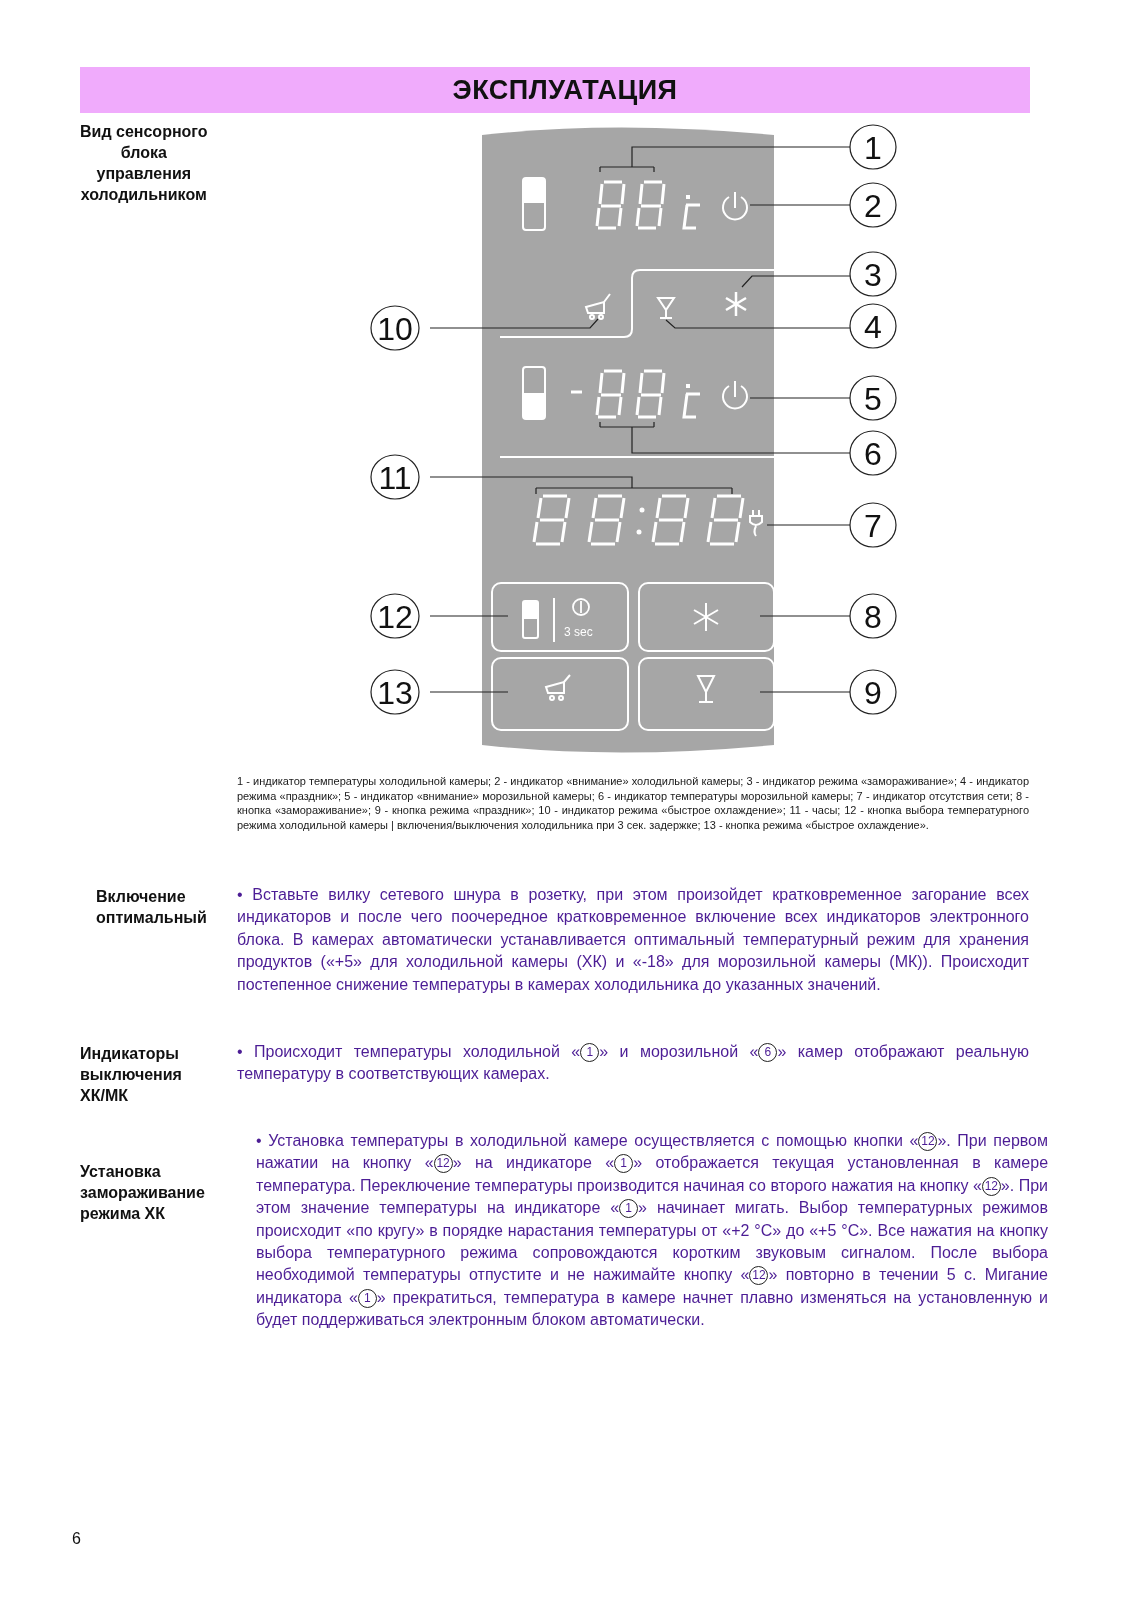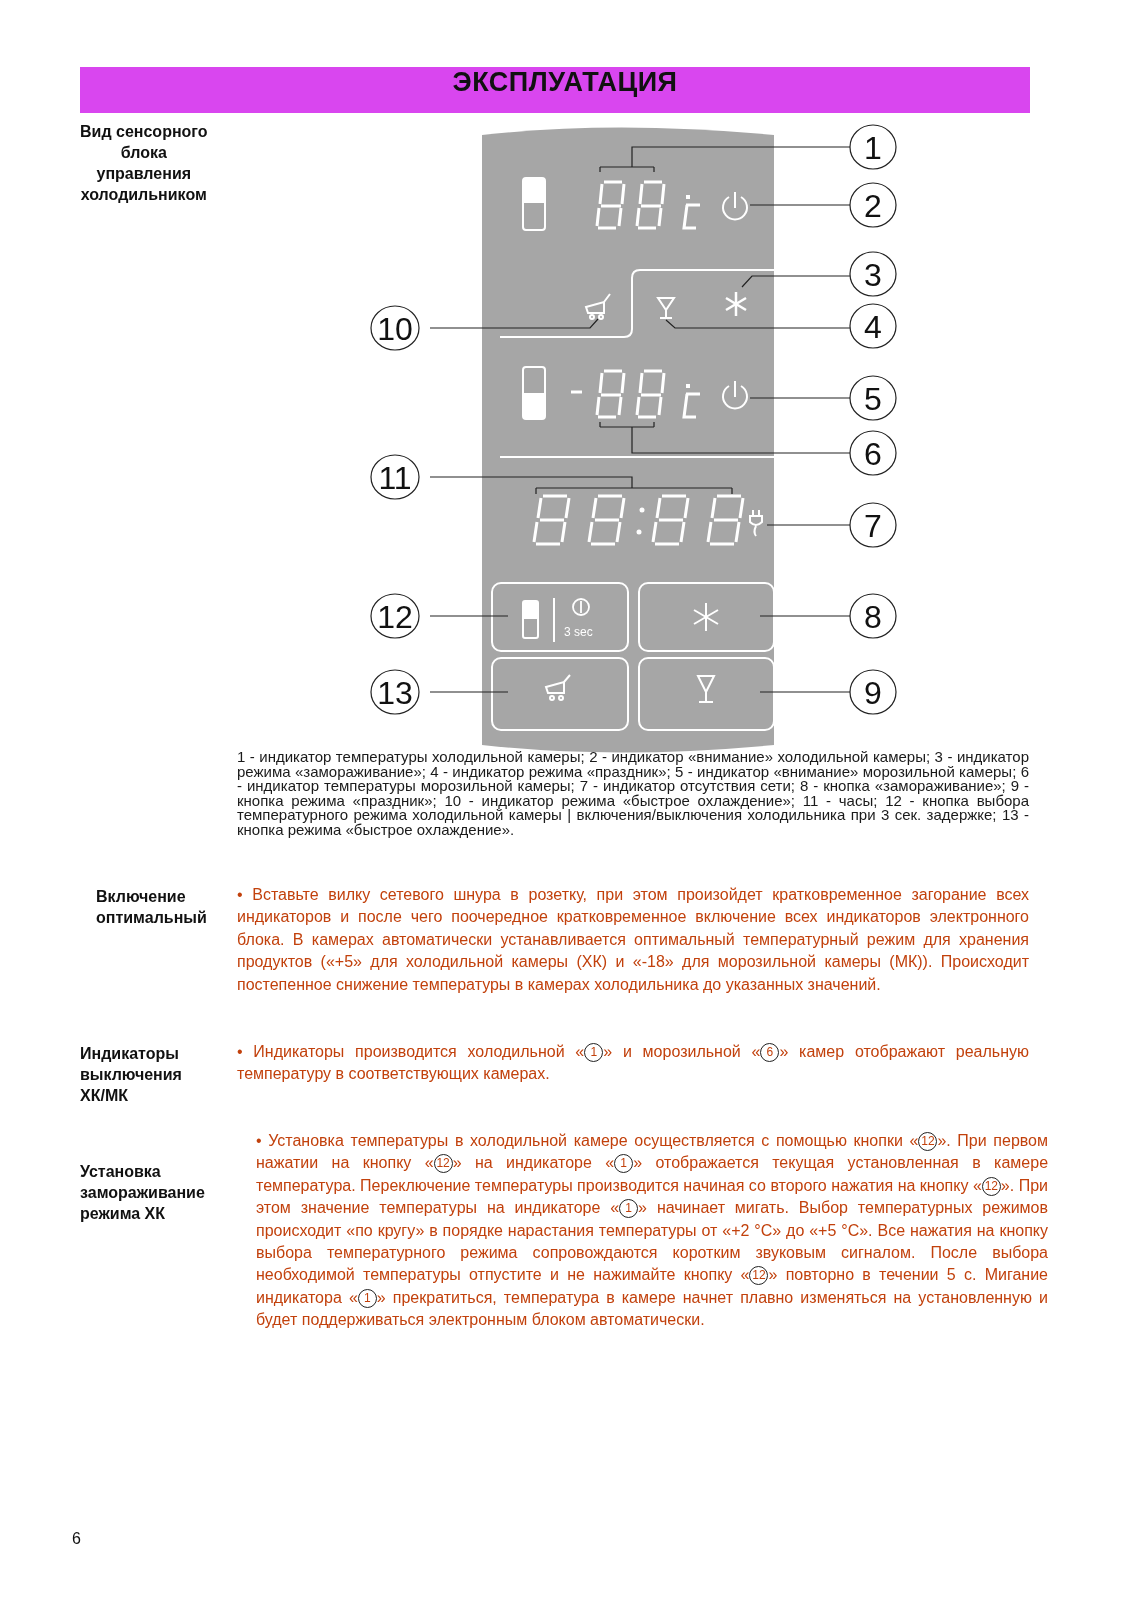--- a/index.html
+++ b/index.html
@@ -1,26 +1,26 @@
 <!DOCTYPE html>
 <html><head>
 <meta charset="utf-8">
 <style>
   html, body { margin: 0; padding: 0; background: #ffffff; }
   body { width: 1132px; height: 1600px; position: relative; overflow: hidden;
          font-family: "Liberation Sans", sans-serif; color: #111; }
   .title-bar { position: absolute; left: 80px; top: 67px; width: 950px; height: 46px;
-               background: #d946ef; display: flex; align-items: flex-start; justify-content: center; }
+               background: #f0abfc; display: flex; align-items: center; justify-content: center; }
   .title-bar span { font-size: 27px; font-weight: bold; letter-spacing: 0.5px; padding-left: 20px; }
   .side-label { position: absolute; left: 80px; font-weight: bold; font-size: 16px; line-height: 21px; }
   .diagram { position: absolute; left: 360px; top: 120px; width: 560px; height: 640px; }
-  .caption { position: absolute; left: 237px; top: 750px; width: 792px; font-size: 15px; line-height: 14.6px;
+  .caption { position: absolute; left: 237px; top: 774px; width: 792px; font-size: 11px; line-height: 14.6px;
              text-align: justify; color: #1a1a1a; }
   .para { position: absolute; left: 237px; width: 792px; font-size: 16px; line-height: 22.4px;
-          text-align: justify; color: #c2410c; }
+          text-align: justify; color: #4c1d95; }
   .para .ref { display: inline-block; width: 17px; height: 17px; border: 1px solid #222; border-radius: 50%;
                font-size: 12px; line-height: 17px; text-align: center; vertical-align: 1px; }
   .page-num { position: absolute; left: 72px; top: 1530px; font-size: 16px; }
 </style>
 </head>
 <body>
 
 <div class="title-bar">
   <span>ЭКСПЛУАТАЦИЯ</span>
 </div>
@@ -234,21 +234,21 @@
   <div>оптимальный</div>
 </div>
 <div class="para" style="top:884px;">• Вставьте вилку сетевого шнура в розетку, при этом произойдет кратковременное загорание всех индикаторов и после чего поочередное кратковременное включение всех индикаторов электронного блока. В камерах автоматически устанавливается оптимальный температурный режим для хранения продуктов («+5» для холодильной камеры (ХК) и «-18» для морозильной камеры (МК)). Происходит постепенное снижение температуры в камерах холодильника до указанных значений.</div>
 
 <div class="side-label" style="top:1043px;">
   <div>Индикаторы</div>
   <div>выключения</div>
   <div>ХК/МК</div>
 </div>
 <div class="para" style="top:1041px;">
-  <span>• Индикаторы производится холодильной «</span><span class="ref">1</span><span>» и морозильной «</span><span class="ref">6</span><span>» камер отображают реальную температуру в соответствующих камерах.</span>
+  <span>• Происходит температуры холодильной «</span><span class="ref">1</span><span>» и морозильной «</span><span class="ref">6</span><span>» камер отображают реальную температуру в соответствующих камерах.</span>
 </div>
 
 <div class="side-label" style="top:1133px;margin-top:28px;">
   <div>Установка</div>
   <div>замораживание</div>
   <div>режима ХК</div>
 </div>
 <div class="para" style="top:1130px;margin-left:19px;">
   <span>• Установка температуры в холодильной камере осуществляется с помощью кнопки «</span><span class="ref">12</span><span>». При первом нажатии на кнопку «</span><span class="ref">12</span><span>» на индикаторе «</span><span class="ref">1</span><span>» отображается текущая установленная в камере температура. Переключение температуры производится начиная со второго нажатия на кнопку «</span><span class="ref">12</span><span>». При этом значение температуры на индикаторе «</span><span class="ref">1</span><span>» начинает мигать. Выбор температурных режимов происходит «по кругу» в порядке нарастания температуры от «+2 °С» до «+5 °С». Все нажатия на кнопку выбора температурного режима сопровождаются коротким звуковым сигналом. После выбора необходимой температуры отпустите и не нажимайте кнопку «</span><span class="ref">12</span><span>» повторно в течении 5 с. Мигание индикатора «</span><span class="ref">1</span><span>» прекратиться, температура в камере начнет плавно изменяться на установленную и будет поддерживаться электронным блоком автоматически.</span>
 </div>

